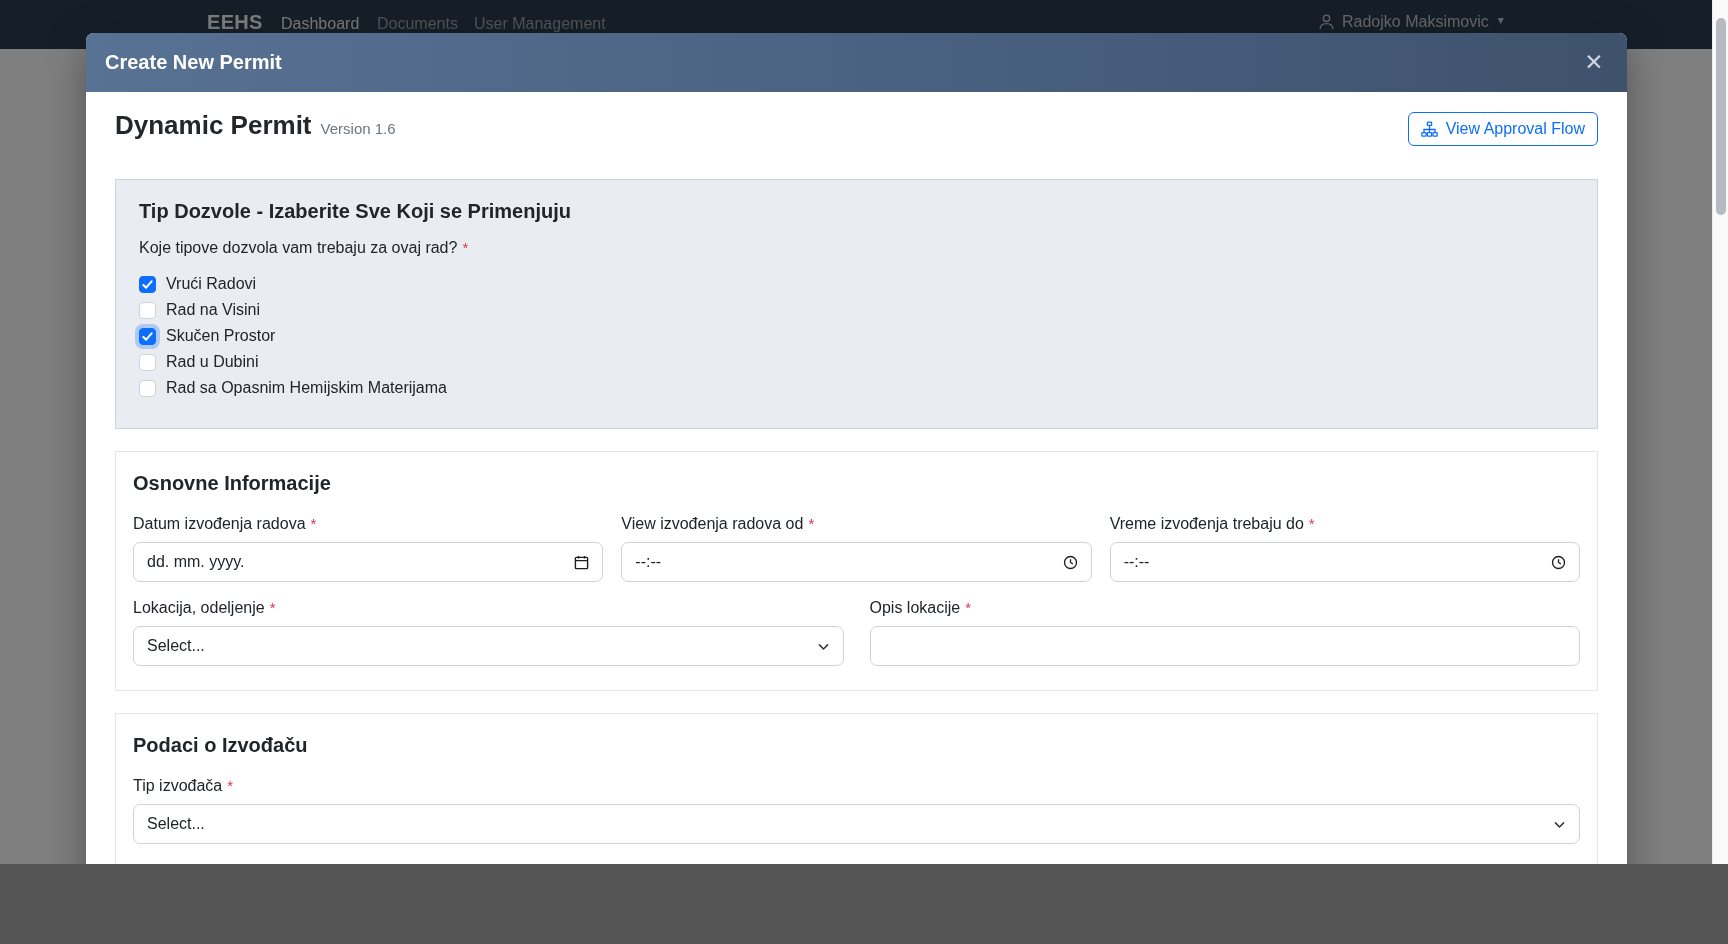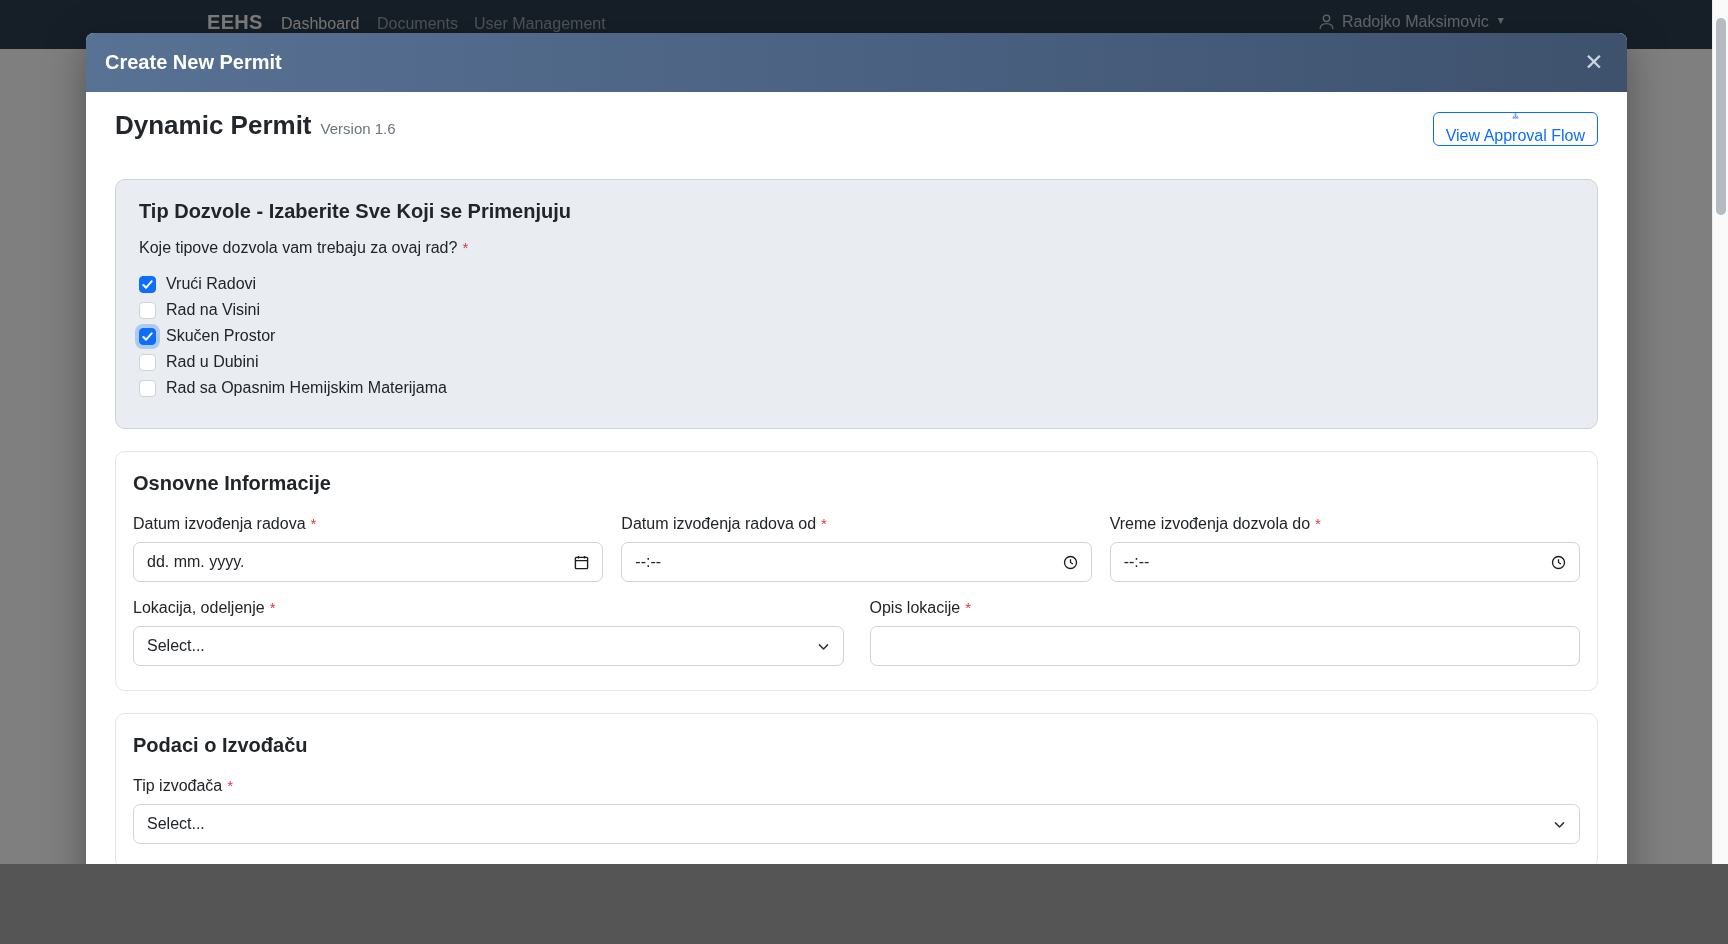--- a/index.html
+++ b/index.html
@@ -59,25 +59,25 @@
 
   .form-head { display: flex; align-items: flex-start; justify-content: space-between; margin-bottom: 33px; gap: 24px; }
   .form-title-wrap { display: flex; align-items: baseline; gap: 9px; }
   .form-title { font-size: 26px; font-weight: 600; color: #23272b; }
   .form-version { font-size: 15px; color: #6c757d; }
   .btn-outline {
     display: inline-flex; align-items: center; gap: 8px;
     height: 34px; padding: 0 12px; margin-top: 2px;
     background: #ffffff; border: 1px solid #0d6efd; border-radius: 6px;
     color: #0d6efd; font-size: 16px; cursor: pointer;
-    font-family: "Liberation Sans", sans-serif; white-space: nowrap; flex-direction: column;
+    font-family: "Liberation Sans", sans-serif; white-space: nowrap;
   }
   .btn-outline svg { display: block; }
 
-  .section { border-radius: 10px; margin-bottom: 22px; }
+  .section { border-radius: 0; margin-bottom: 22px; }
   .section-title { font-size: 20px; font-weight: 600; color: #212529; }
 
   .section-types {
     background: #e9edf1; border: 1px solid #ccd3da;
     padding: 20px 23px 22px 23px; min-height: 250px;
   }
   .section-types .section-title { margin-bottom: 16px; }
   .q-label { font-size: 16px; color: #212529; margin-bottom: 14px; }
   .req { color: #dc3545; margin-left: 5px; font-size: 15px; }
 
@@ -219,33 +219,33 @@
             <div class="input">
               <span class="ph">dd. mm. yyyy.</span>
               <svg width="15" height="15" viewBox="0 0 16 16" fill="none" stroke="#1c1e21" stroke-width="1.5">
                 <rect x="1.5" y="2.5" width="13" height="12" rx="1"></rect>
                 <path d="M1.5 6 H14.5 M4.8 1 V3.8 M11.2 1 V3.8"></path>
               </svg>
             </div>
           </div>
           <div>
             <div class="field-label">
-              <span>Datum izvođenja radova od</span><span class="req">*</span>
+              <span>View izvođenja radova od</span><span class="req">*</span>
             </div>
             <div class="input">
               <span class="ph">--:--</span>
               <svg width="15" height="15" viewBox="0 0 16 16" fill="none" stroke="#1c1e21" stroke-width="1.4">
                 <circle cx="8" cy="8" r="6.4"></circle>
                   <path d="M8 4.5 V8 L10.6 9.6"></path>
               </svg>
             </div>
           </div>
           <div>
             <div class="field-label">
-              <span>Vreme izvođenja dozvola do</span><span class="req">*</span>
+              <span>Vreme izvođenja trebaju do</span><span class="req">*</span>
             </div>
             <div class="input">
               <span class="ph">--:--</span>
               <svg width="15" height="15" viewBox="0 0 16 16" fill="none" stroke="#1c1e21" stroke-width="1.4">
                 <circle cx="8" cy="8" r="6.4"></circle>
                   <path d="M8 4.5 V8 L10.6 9.6"></path>
               </svg>
             </div>
           </div>
         </div>

